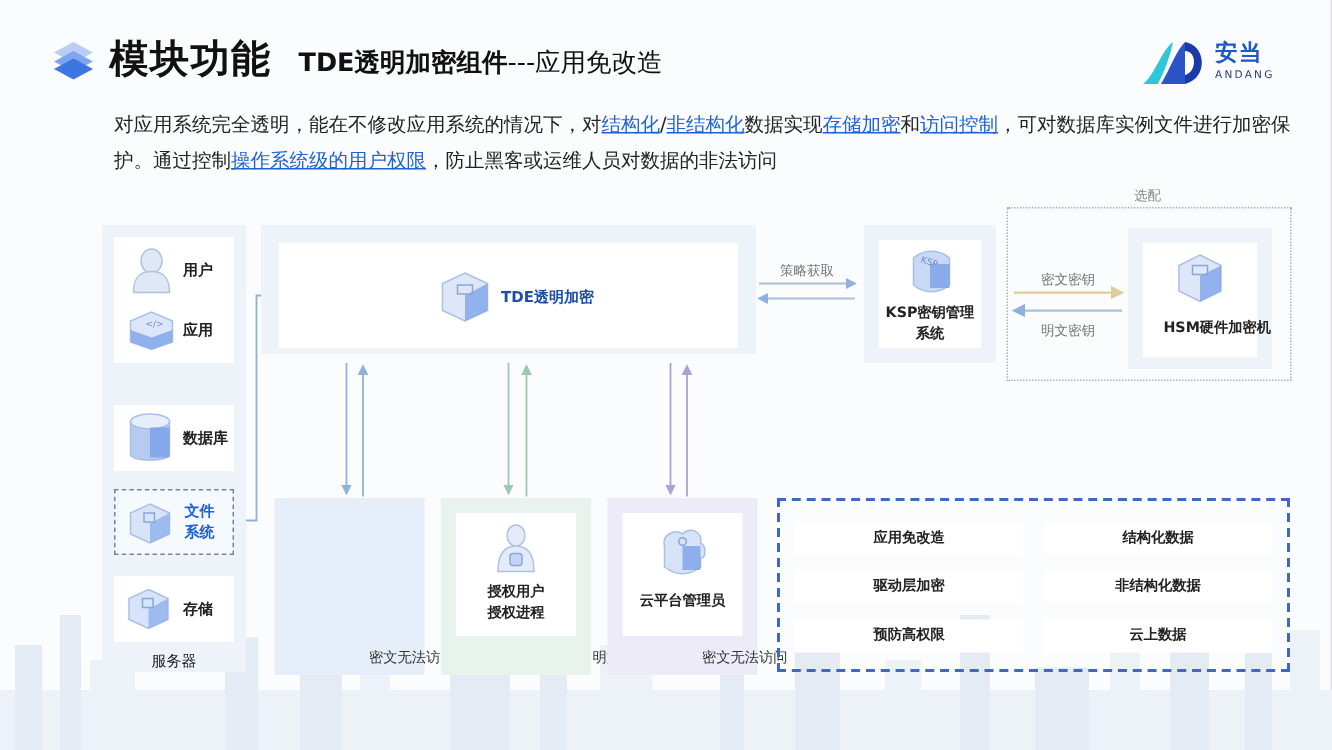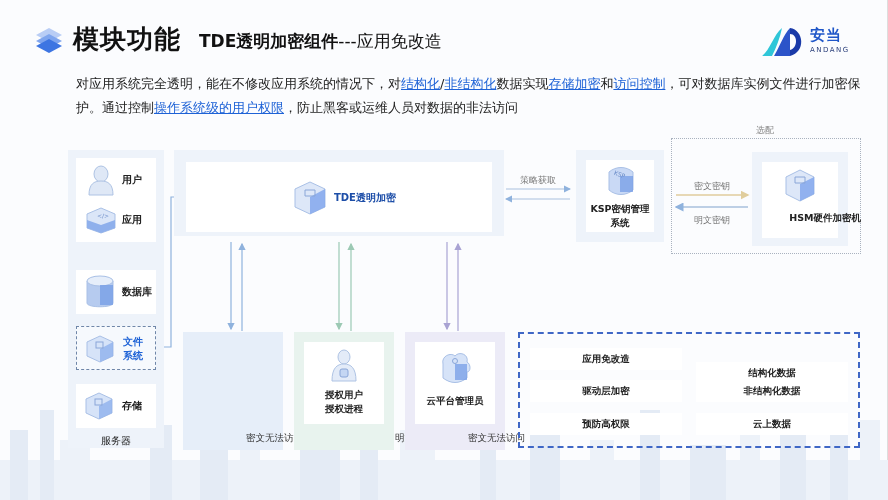--- a/index.html
+++ b/index.html
@@ -49,21 +49,21 @@
   .tde-card .lbl { position: absolute; left: 148px; top: 29px; color: #1d4ea8; }
 
   .ksp-panel { left: 576px; top: 150px; width: 88px; height: 92px; }
   .ksp-card { left: 10px; top: 10px; width: 68px; height: 72px; }
   .ksp-card .lbl { position: absolute; left: 0; top: 42px; width: 68px; text-align: center; line-height: 14px; font-size: 9.5px; }
 
   .opt-box { position: absolute; left: 671px; top: 138px; width: 190px; height: 116px; border: 1px dotted #a9b2bf; }
   .opt-label { position: absolute; left: 756px; top: 124px; font-size: 9px; color: #888; }
   .hsm-panel { left: 752px; top: 152px; width: 96px; height: 94px; }
   .hsm-card { left: 10px; top: 10px; width: 76px; height: 76px; }
-  .hsm-card .lbl { position: absolute; left: 0; top: 50px; width: 99px; text-align: right; font-size: 9.5px; }
+  .hsm-card .lbl { position: absolute; left: 0; top: 50px; width: 99px; text-align: center; font-size: 9.5px; }
 
   .arrow-lbl { position: absolute; font-size: 9px; color: #777; }
 
   
   .role-panel { position: absolute; top: 332px; width: 100px; height: 118px; }
   .role-card { position: absolute; left: 10px; top: 10px; width: 80px; height: 82px; background: #fff; }
   .role-card .lbl { position: absolute; left: 0; width: 80px; text-align: center; font-size: 9.5px; line-height: 14px; }
   .role-card .sub { position: absolute; left: 0; width: 80px; text-align: center; font-size: 9px; color: #999; }
   .role-foot { position: absolute; left: 0; top: 100px; width: 76px; text-align: right; font-size: 9.5px; color: #333; margin-left: 44px; }
 
@@ -264,20 +264,20 @@
         <rect x="18" y="14" width="12" height="16" fill="#6f98e6" opacity="0.7"></rect>
         <circle cx="18" cy="11" r="2.5" fill="none" stroke="#8aa6d8"></circle>
       </svg>
       <span class="lbl" style="top:52px;">云平台管理员</span>
     </div>
     <span class="role-foot">密文无法访问</span>
   </div>
 
   <div class="feat-box">
     <div class="feat" style="left:10px;top:14px;">应用免改造</div>
-    <div class="feat" style="left:176px;top:28px;">结构化数据</div>
+    <div class="feat" style="left:176px;top:14px;">结构化数据</div>
     <div class="feat" style="left:10px;top:46px;">驱动层加密</div>
     <div class="feat" style="left:176px;top:46px;">非结构化数据</div>
     <div class="feat" style="left:10px;top:79px;">预防高权限</div>
     <div class="feat" style="left:176px;top:79px;">云上数据</div>
   </div>
 
 </div>
 
 </body></html>

